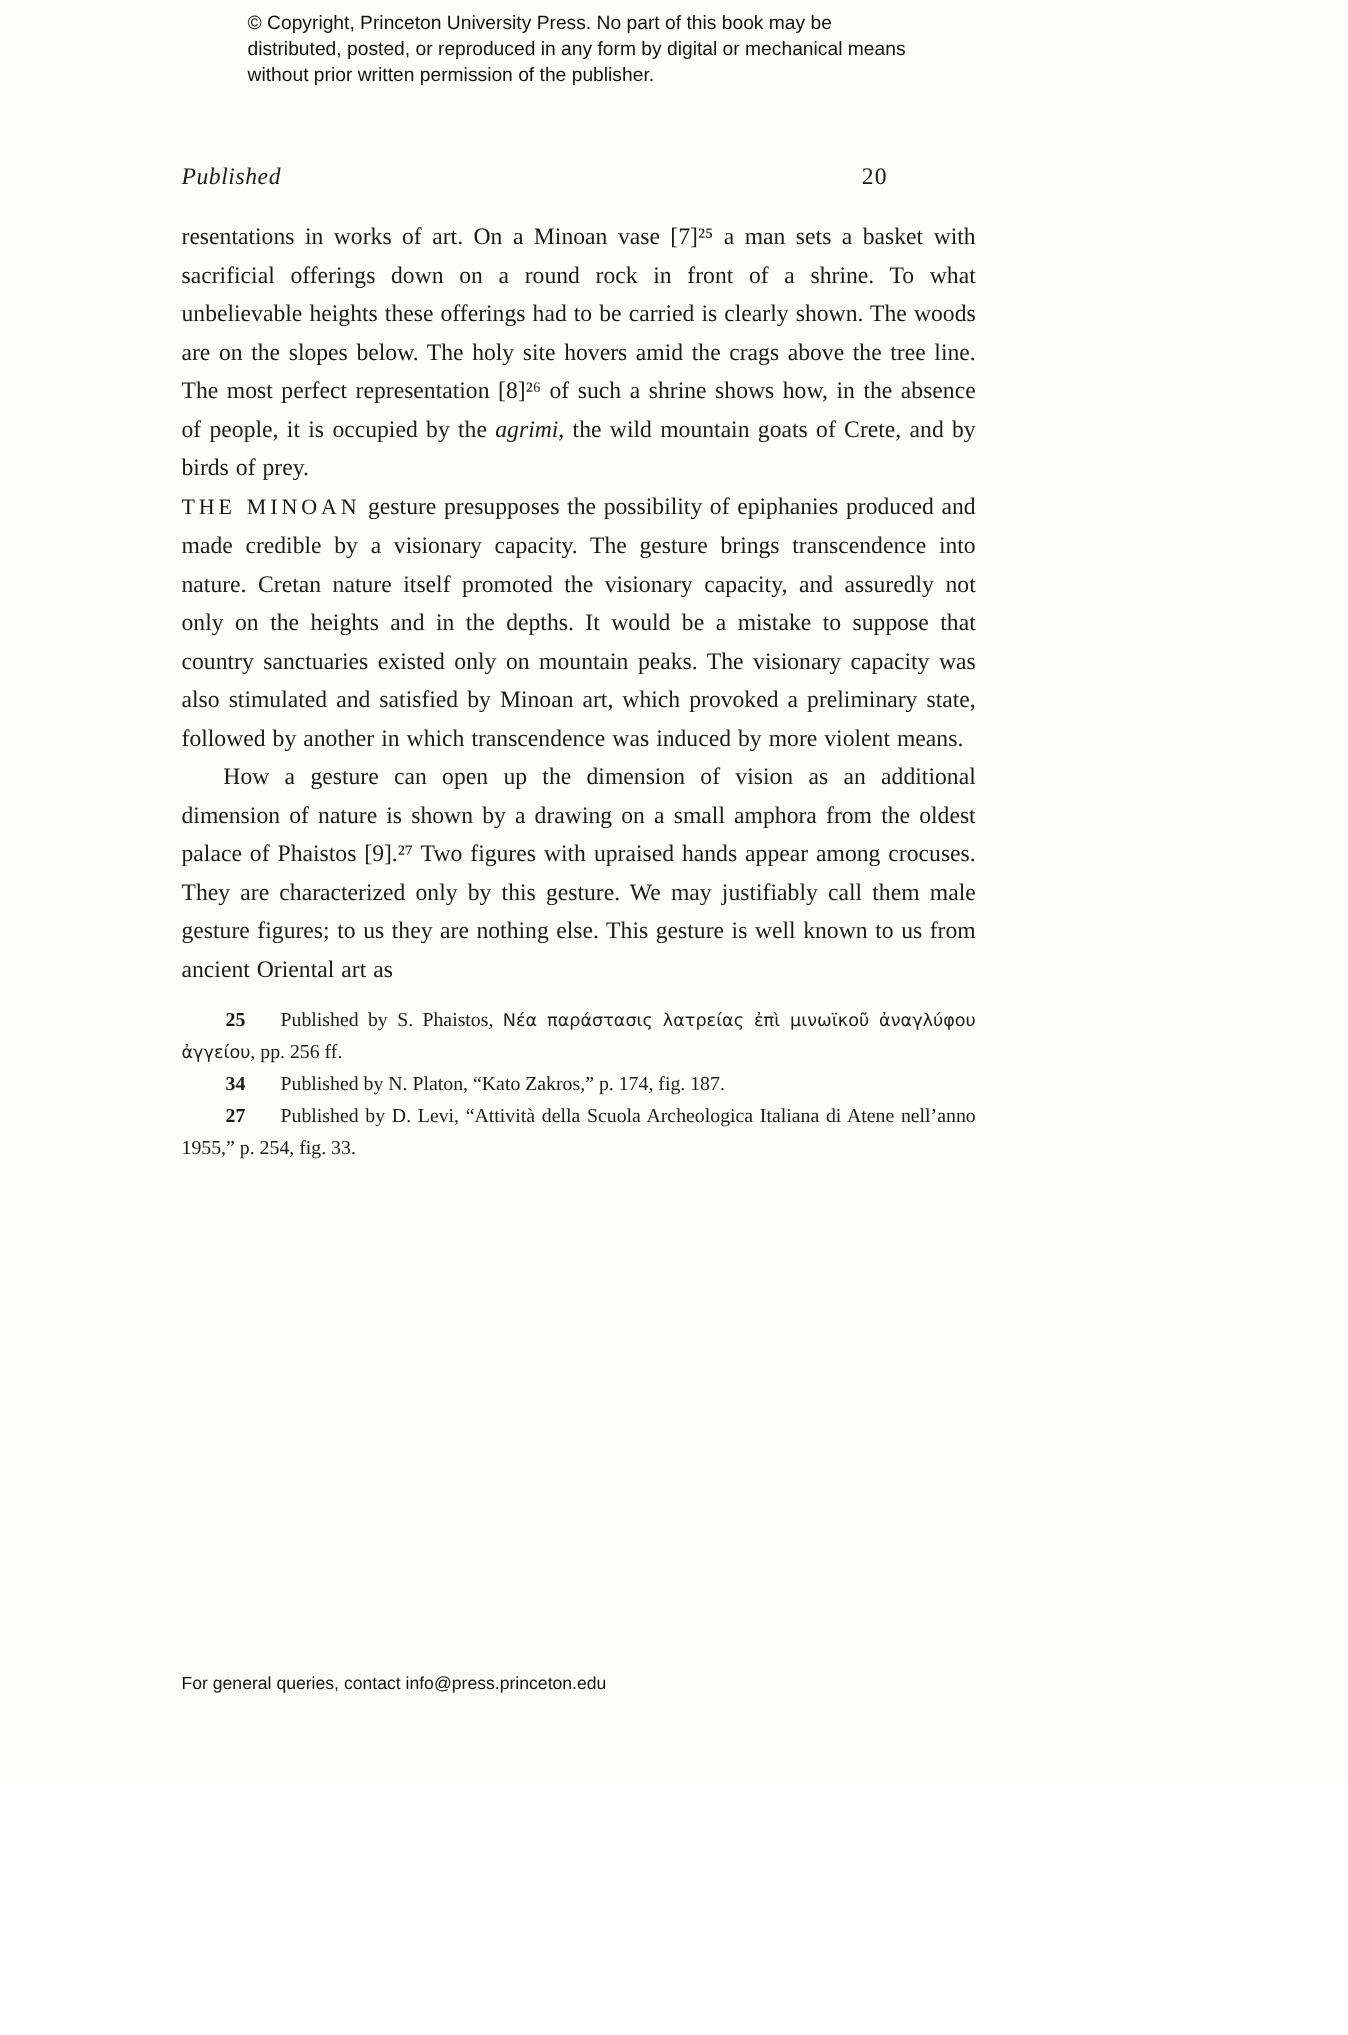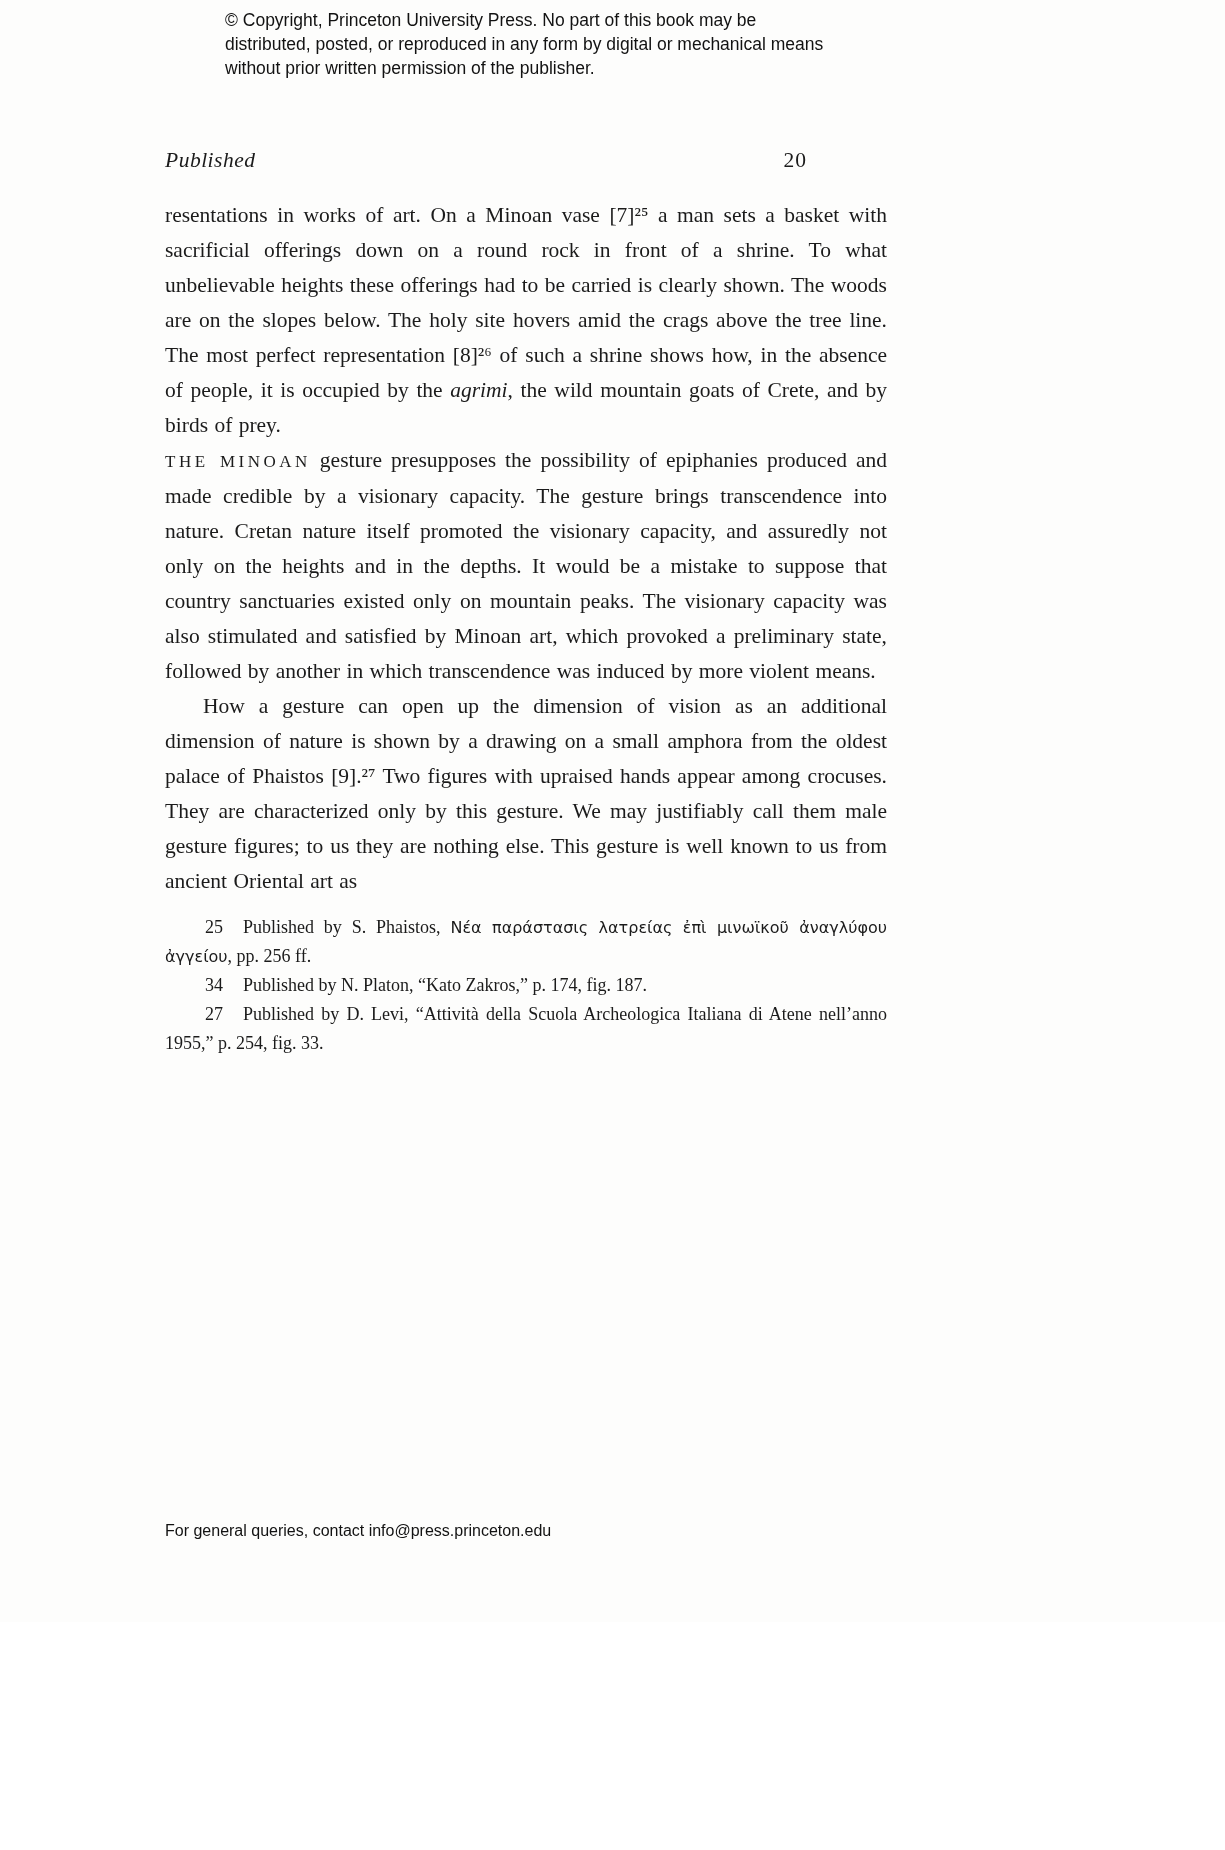--- a/index.html
+++ b/index.html
@@ -55,34 +55,34 @@
     word-spacing: 1px;
   }
   .section-heading {
     font-weight: normal;
     font-size: 28.5px;
     letter-spacing: 0.5px;
     margin: 75px 0 26px 62px;
     line-height: 36px;
   }
   .smallcaps {
-    font-size: 17px;
+    font-size: 20px;
     letter-spacing: 3.5px;
   }
   .indent { text-indent: 38px; }
   .footnotes {
     margin-top: 14px;
     font-size: 18px;
     line-height: 29px;
   }
   .footnote {
     text-indent: 40px;
     text-align: justify;
   }
-  .fn-num { margin-right: 20px; }
+  .fn-num { margin-right: 32px; font-weight: bold; }
   .greek {
     font-family: "DejaVu Sans", sans-serif;
     font-size: 16px;
   }
   .page-footer {
     position: absolute;
     left: 165px;
     top: 1522px;
     width: 722px;
     text-align: left;

